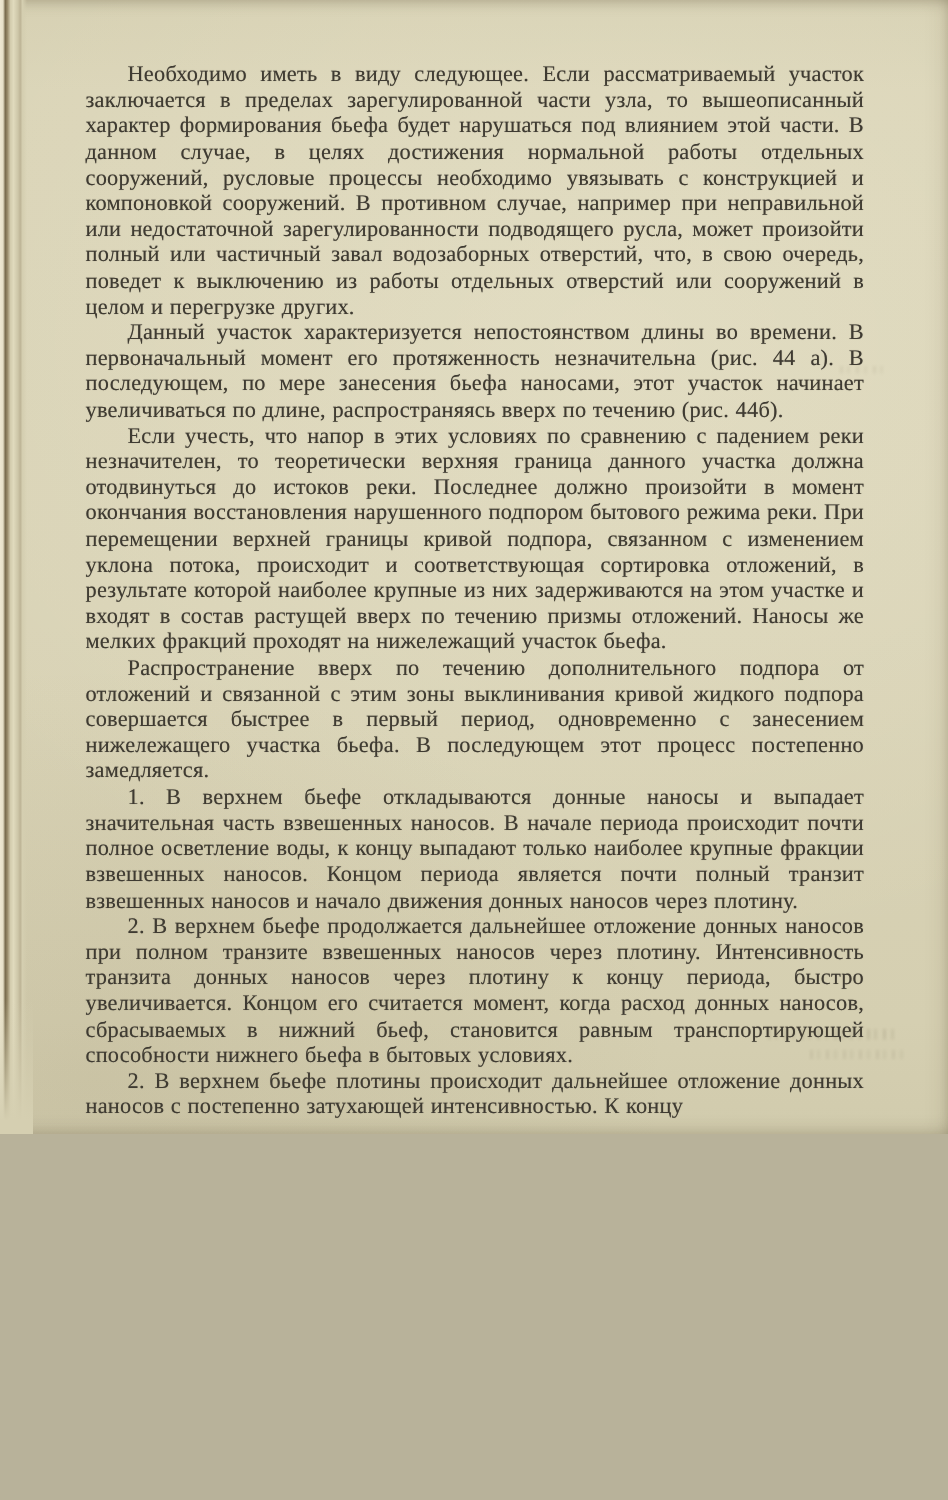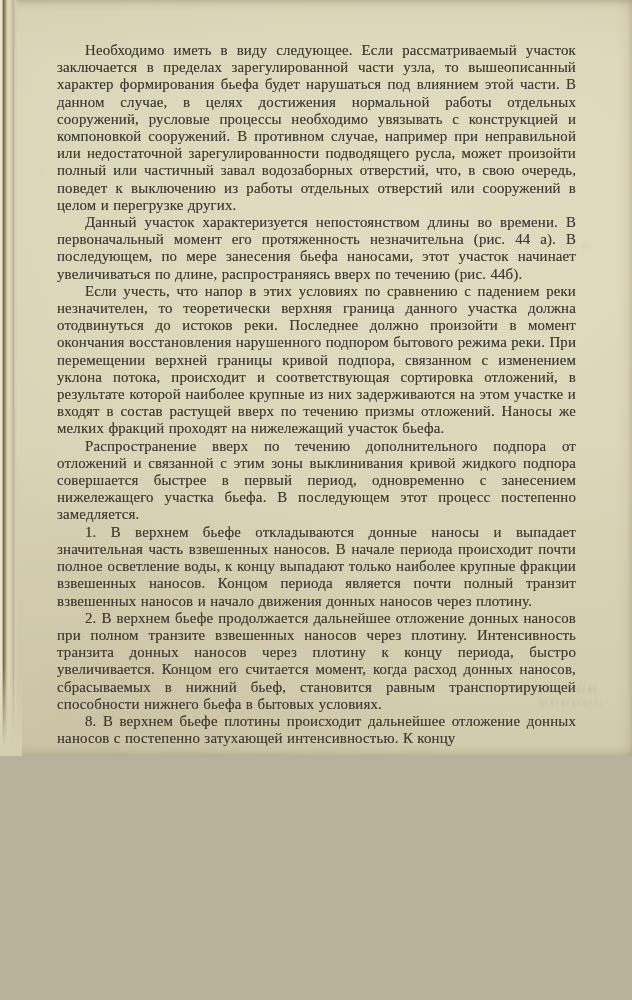--- a/index.html
+++ b/index.html
@@ -100,21 +100,21 @@
 
   <div class="text-block">
     <p>Необходимо иметь в виду следующее. Если рассматриваемый участок заключается в пределах зарегулированной части узла, то вышеописанный характер формирования бьефа будет нарушаться под влиянием этой части. В данном случае, в целях достижения нормальной работы отдельных сооружений, русловые процессы необходимо увязывать с конструкцией и компоновкой сооружений. В противном случае, например при неправильной или недостаточной зарегулированности подводящего русла, может произойти полный или частичный завал водозаборных отверстий, что, в свою очередь, поведет к выключению из работы отдельных отверстий или сооружений в целом и перегрузке других.</p>
 
 
     <p>Данный участок характеризуется непостоянством длины во времени. В первоначальный момент его протяженность незначительна (рис. 44 а). В последующем, по мере занесения бьефа наносами, этот участок начинает увеличиваться по длине, распространяясь вверх по течению (рис. 44б).</p>
     <p>Если учесть, что напор в этих условиях по сравнению с падением реки незначителен, то теоретически верхняя граница данного участка должна отодвинуться до истоков реки. Последнее должно произойти в момент окончания восстановления нарушенного подпором бытового режима реки. При перемещении верхней границы кривой подпора, связанном с изменением уклона потока, происходит и соответствующая сортировка отложений, в результате которой наиболее крупные из них задерживаются на этом участке и входят в состав растущей вверх по течению призмы отложений. Наносы же мелких фракций проходят на нижележащий участок бьефа.</p>
     <p>Распространение вверх по течению дополнительного подпора от отложений и связанной с этим зоны выклинивания кривой жидкого подпора совершается быстрее в первый период, одновременно с занесением нижележащего участка бьефа. В последующем этот процесс постепенно замедляется.</p>
     <p>1. В верхнем бьефе откладываются донные наносы и выпадает значительная часть взвешенных наносов. В начале периода происходит почти полное осветление воды, к концу выпадают только наиболее крупные фракции взвешенных наносов. Концом периода является почти полный транзит взвешенных наносов и начало движения донных наносов через плотину.</p>
     <p>2. В верхнем бьефе продолжается дальнейшее отложение донных наносов при полном транзите взвешенных наносов через плотину. Интенсивность транзита донных наносов через плотину к концу периода, быстро увеличивается. Концом его считается момент, когда расход донных наносов, сбрасываемых в нижний бьеф, становится равным транспортирующей способности нижнего бьефа в бытовых условиях.</p>
-    <p>8. В верхнем бьефе плотины происходит дальнейшее отложение донных наносов с постепенно затухающей интенсивностью. К концу</p>
+    <p>2. В верхнем бьефе плотины происходит дальнейшее отложение донных наносов с постепенно затухающей интенсивностью. К концу</p>
   </div>
 
   <div class="bleed bleed-1"></div>
   <div class="bleed bleed-2"></div>
   <div class="bleed bleed-3"></div>
 
   <div class="page-number">83</div>
 
 </div>
 

